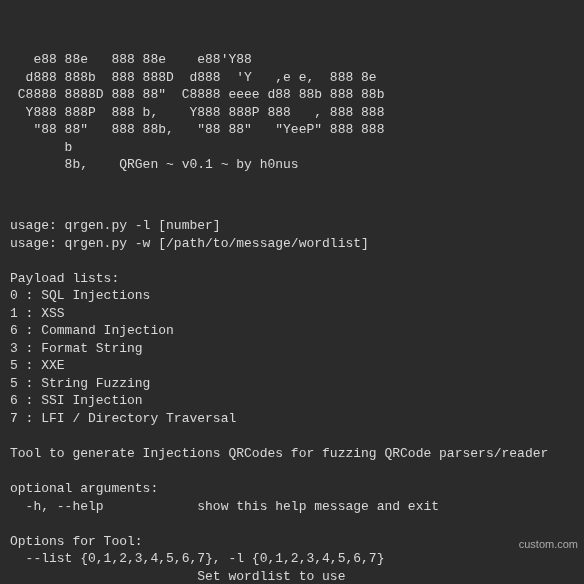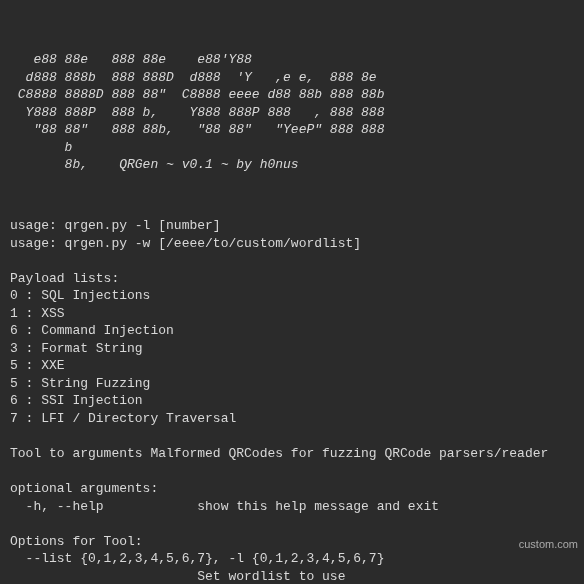--- a/index.html
+++ b/index.html
@@ -18,21 +18,20 @@
     .terminal {
       padding: 8px 10px;
       white-space: pre;
     }
     .prompt {
       color: #d8d8d8;
     }
     .ascii-art {
       color: #d8d8d8;
       margin: 8px 0;
-      font-style: italic;
     }
     .watermark {
       position: absolute;
       right: 6px;
       bottom: 32px;
       color: #aaa;
       font-size: 11px;
       font-family: Arial, sans-serif;
     }
   </style>
@@ -43,33 +42,33 @@
 
 <div class="ascii-art">   e88 88e   888 88e    e88'Y88
   d888 888b  888 888D  d888  'Y   ,e e,  888 8e
  C8888 8888D 888 88"  C8888 eeee d88 88b 888 88b
   Y888 888P  888 b,    Y888 888P 888   , 888 888
    "88 88"   888 88b,   "88 88"   "YeeP" 888 888
        b
        8b,    QRGen ~ v0.1 ~ by h0nus</div>
 
 <span>usage: qrgen.py -l [number]</span>
-<span>usage: qrgen.py -w [/eeee/to/custom/wordlist]</span>
+<span>usage: qrgen.py -w [/path/to/message/wordlist]</span>
 
 <span>Payload lists:</span>
 <span>0 : SQL Injections</span>
 <span>1 : XSS</span>
 <span>6 : Command Injection</span>
 <span>3 : Format String</span>
 <span>5 : XXE</span>
 <span>5 : String Fuzzing</span>
 <span>6 : SSI Injection</span>
 <span>7 : LFI / Directory Traversal</span>
 
-<span>Tool to arguments Malformed QRCodes for fuzzing QRCode parsers/reader</span>
+<span>Tool to generate Injections QRCodes for fuzzing QRCode parsers/reader</span>
 
 <span>optional arguments:</span>
 <span>  -h, --help            show this help message and exit</span>
 
 <span>Options for Tool:</span>
 <span>  --list {0,1,2,3,4,5,6,7}, -l {0,1,2,3,4,5,6,7}
                         Set wordlist to use</span>
 
 
 

